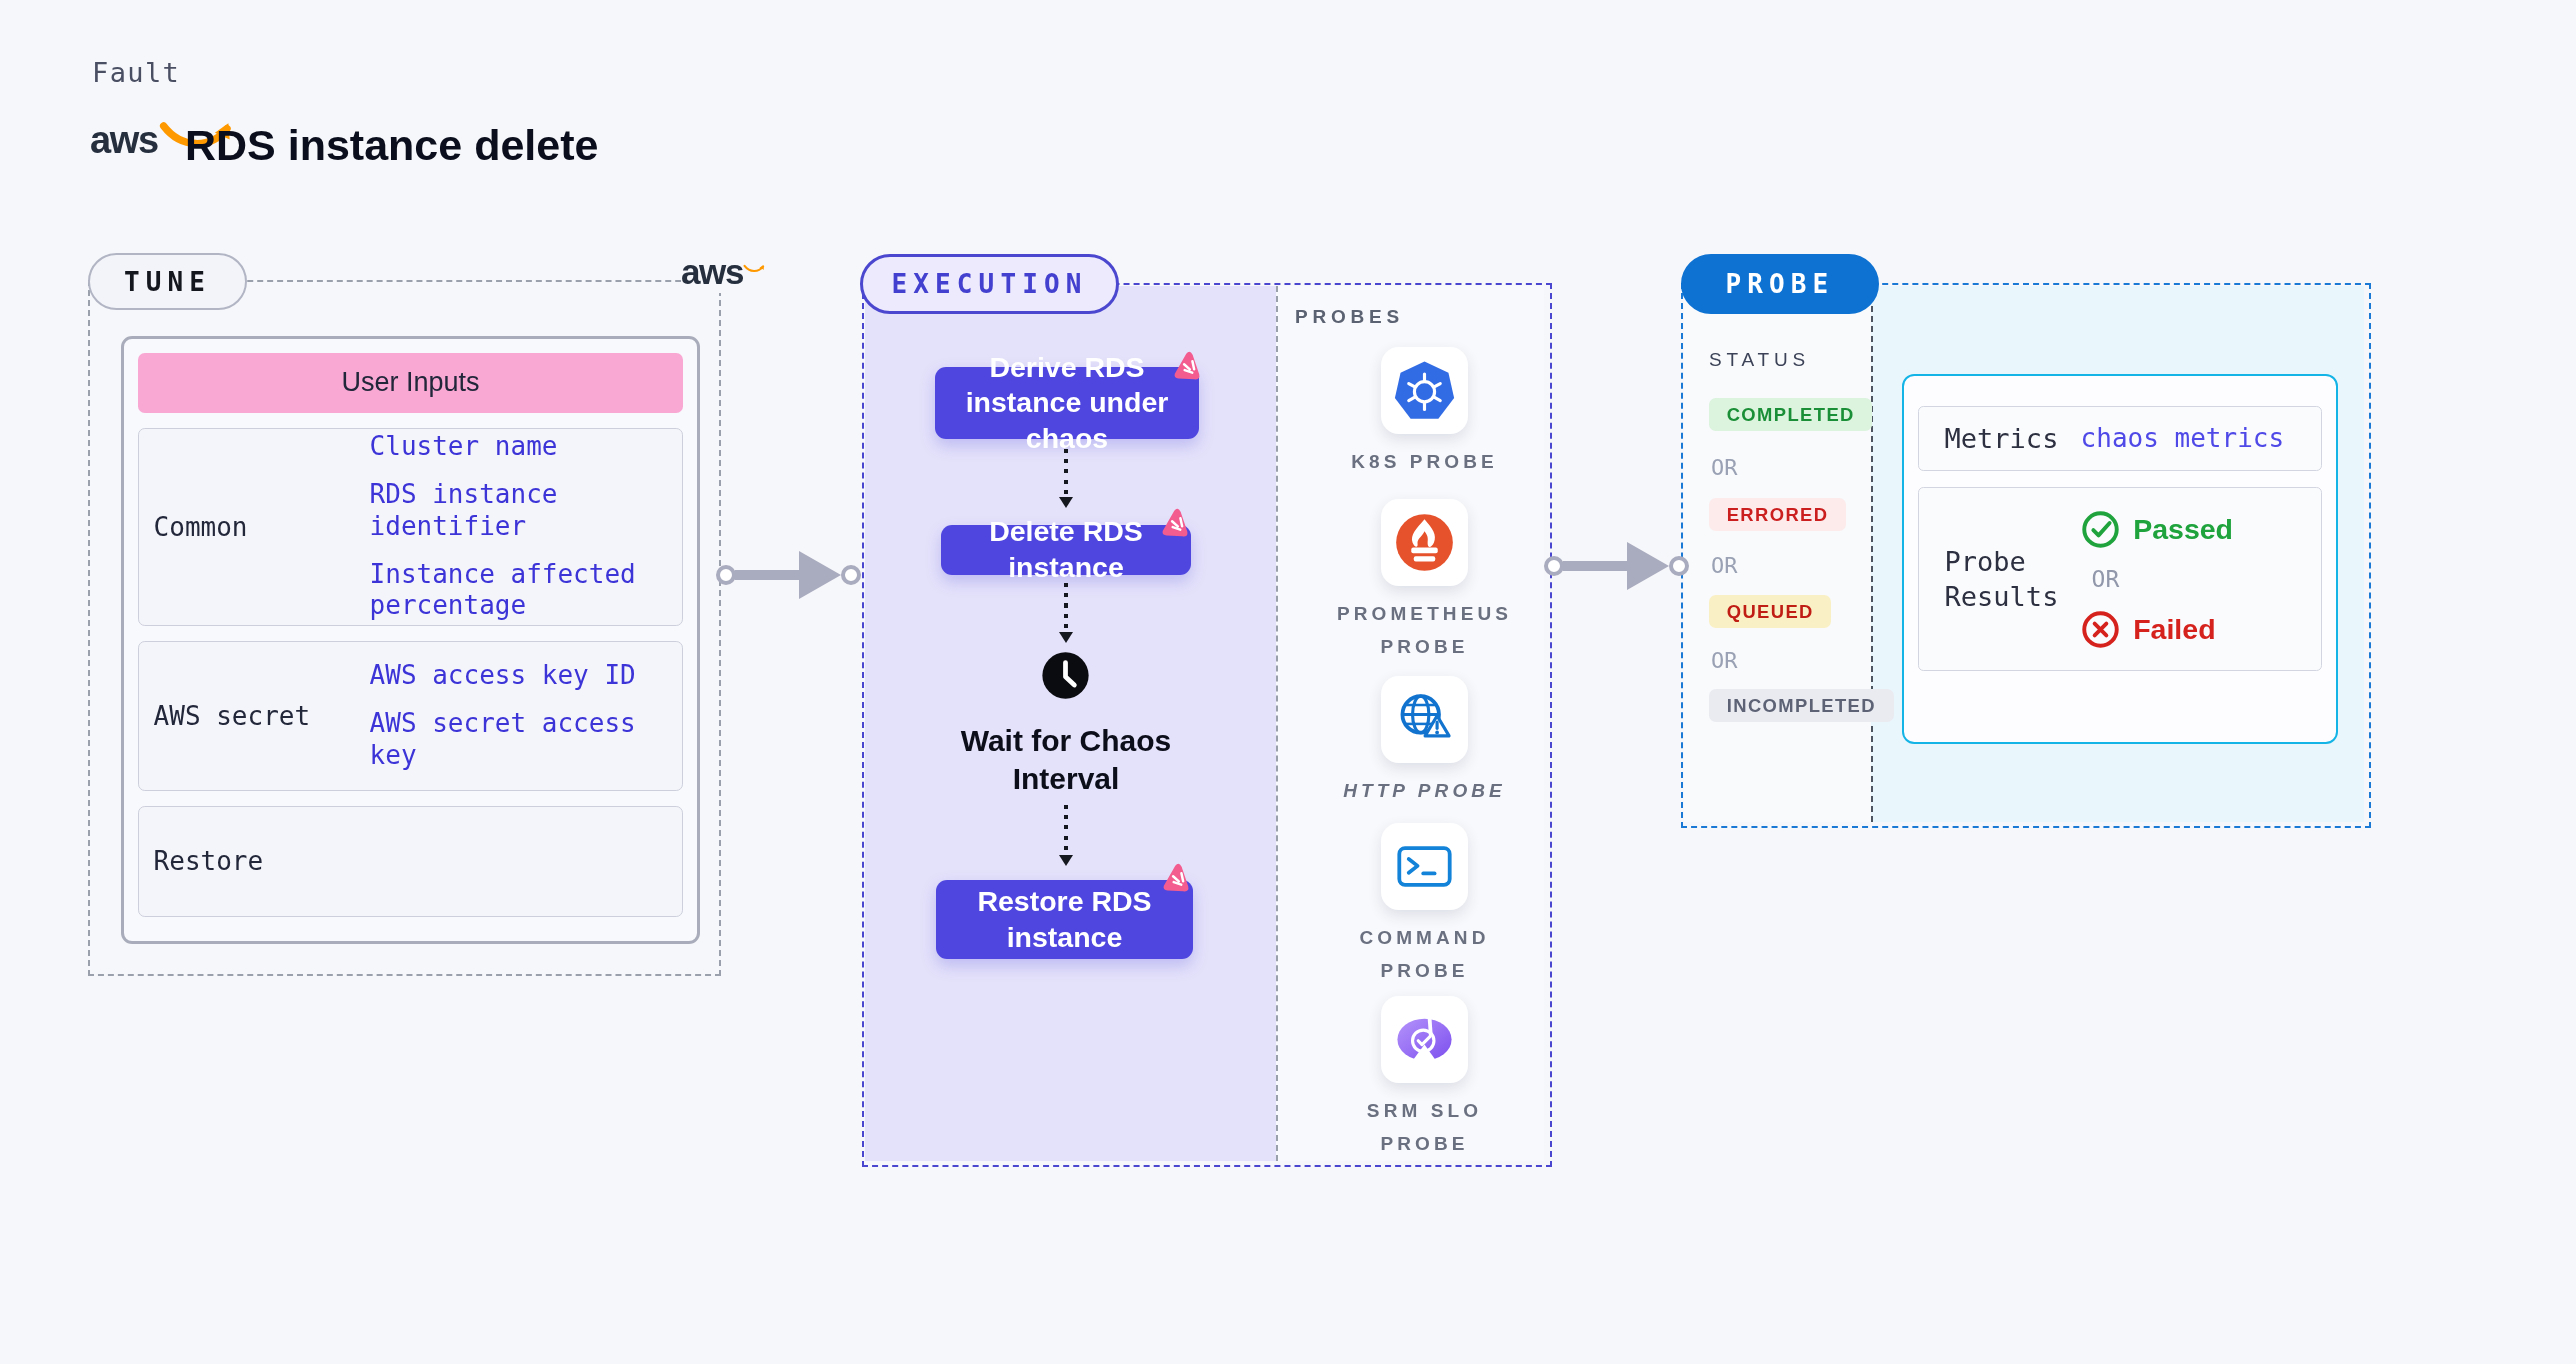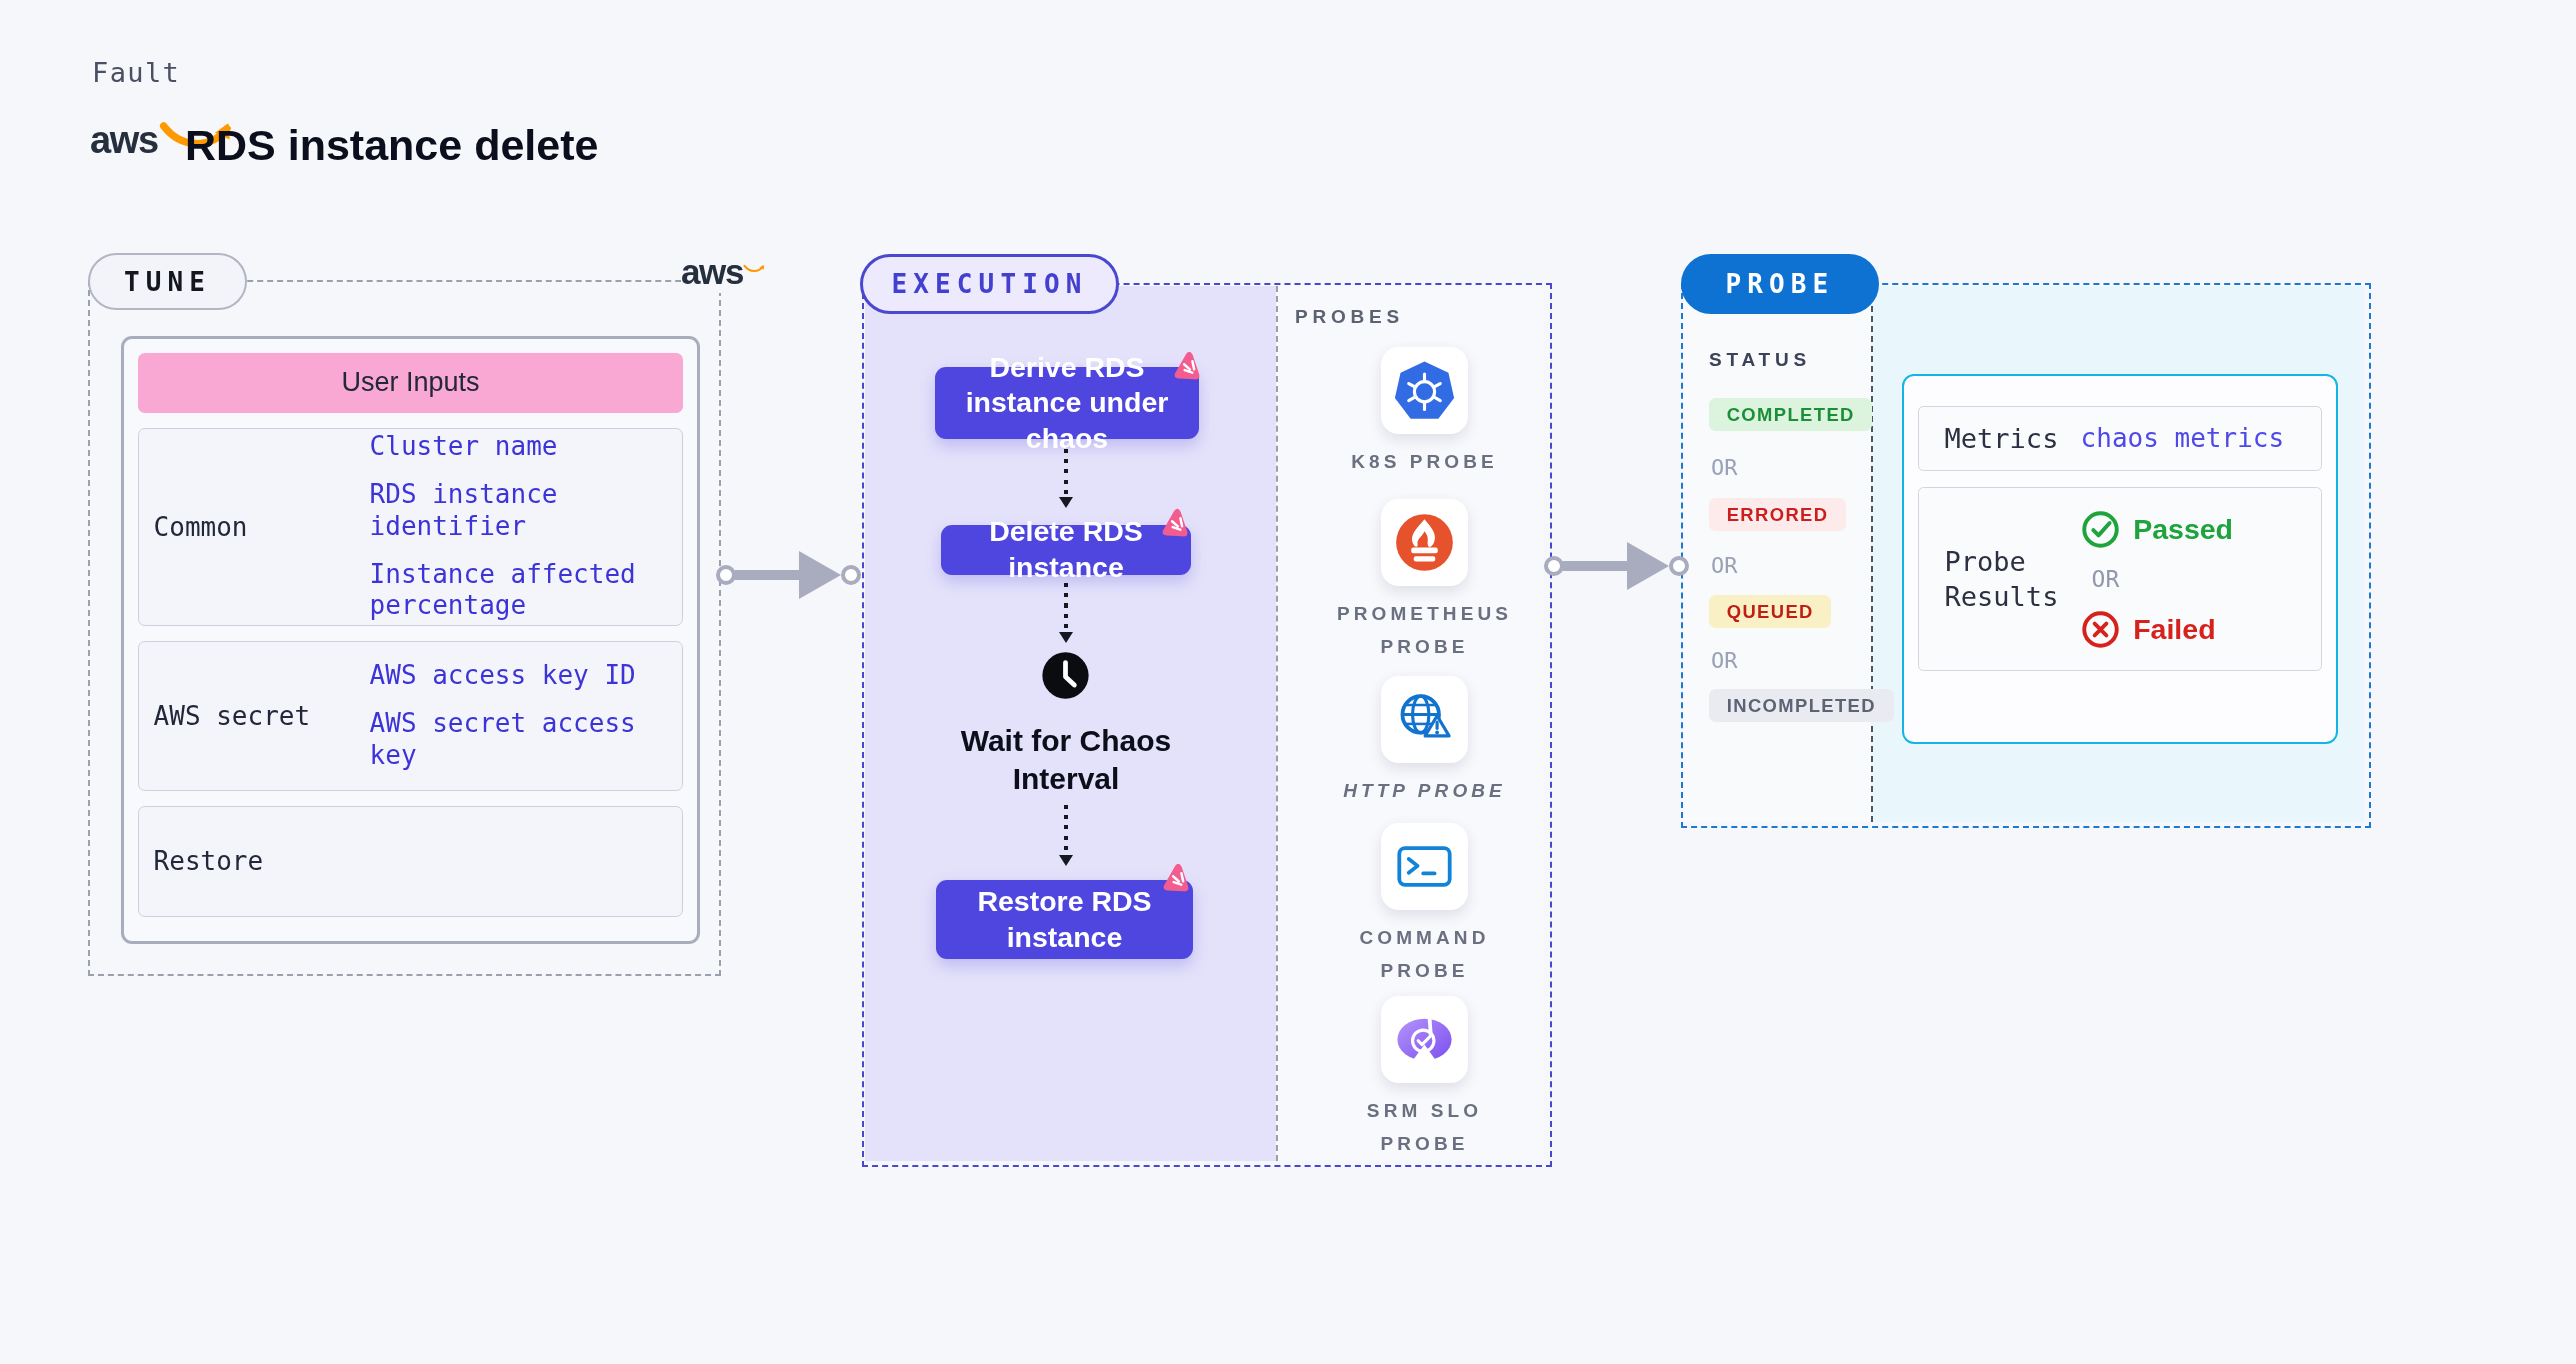--- a/index.html
+++ b/index.html
@@ -79,21 +79,21 @@
   .probes-heading{position:absolute;left:1295px;top:306px;font-size:19px;font-weight:bold;
                   color:#5b6272;letter-spacing:4.8px;z-index:12;}
   .probe{position:absolute;left:1336px;width:177px;display:flex;flex-direction:column;
          align-items:center;z-index:12;}
   .probe-card{width:87px;height:87px;background:#ffffff;border-radius:17.7px;display:flex;
               align-items:center;justify-content:center;box-shadow:0 5.4px 13.6px rgba(40,48,90,.12);}
   .probe-label{margin-top:11px;font-size:19px;font-weight:bold;color:#6a7080;letter-spacing:4.1px;
                text-align:center;line-height:1.75;}
 
   
-  .status-heading{position:absolute;left:1709px;top:349px;font-size:19px;font-weight:bold;
+  .status-heading{position:absolute;left:1709px;top:349px;font-size:19px;font-weight:normal;
                   color:#3c4257;letter-spacing:4.8px;z-index:12;}
   .badge{position:absolute;left:1709px;display:inline-flex;align-items:center;justify-content:center;
          height:33px;padding:0 17.7px;border-radius:6.8px;font-size:18.4px;font-weight:bold;
          letter-spacing:1.4px;z-index:12;}
   .badge-completed{top:398px;background:#dcf3dd;color:#1b8f37;}
   .badge-errored{top:498px;background:#fcebea;color:#cb1f1f;}
   .badge-queued{top:595px;background:#faf0c5;color:#c01d15;}
   .badge-incompleted{top:689px;background:#eaebf1;color:#5d6375;}
   .or-sep{position:absolute;left:1711px;font-size:22px;color:#9aa1b4;z-index:12;
           font-family:"DejaVu Sans Mono",monospace;}

